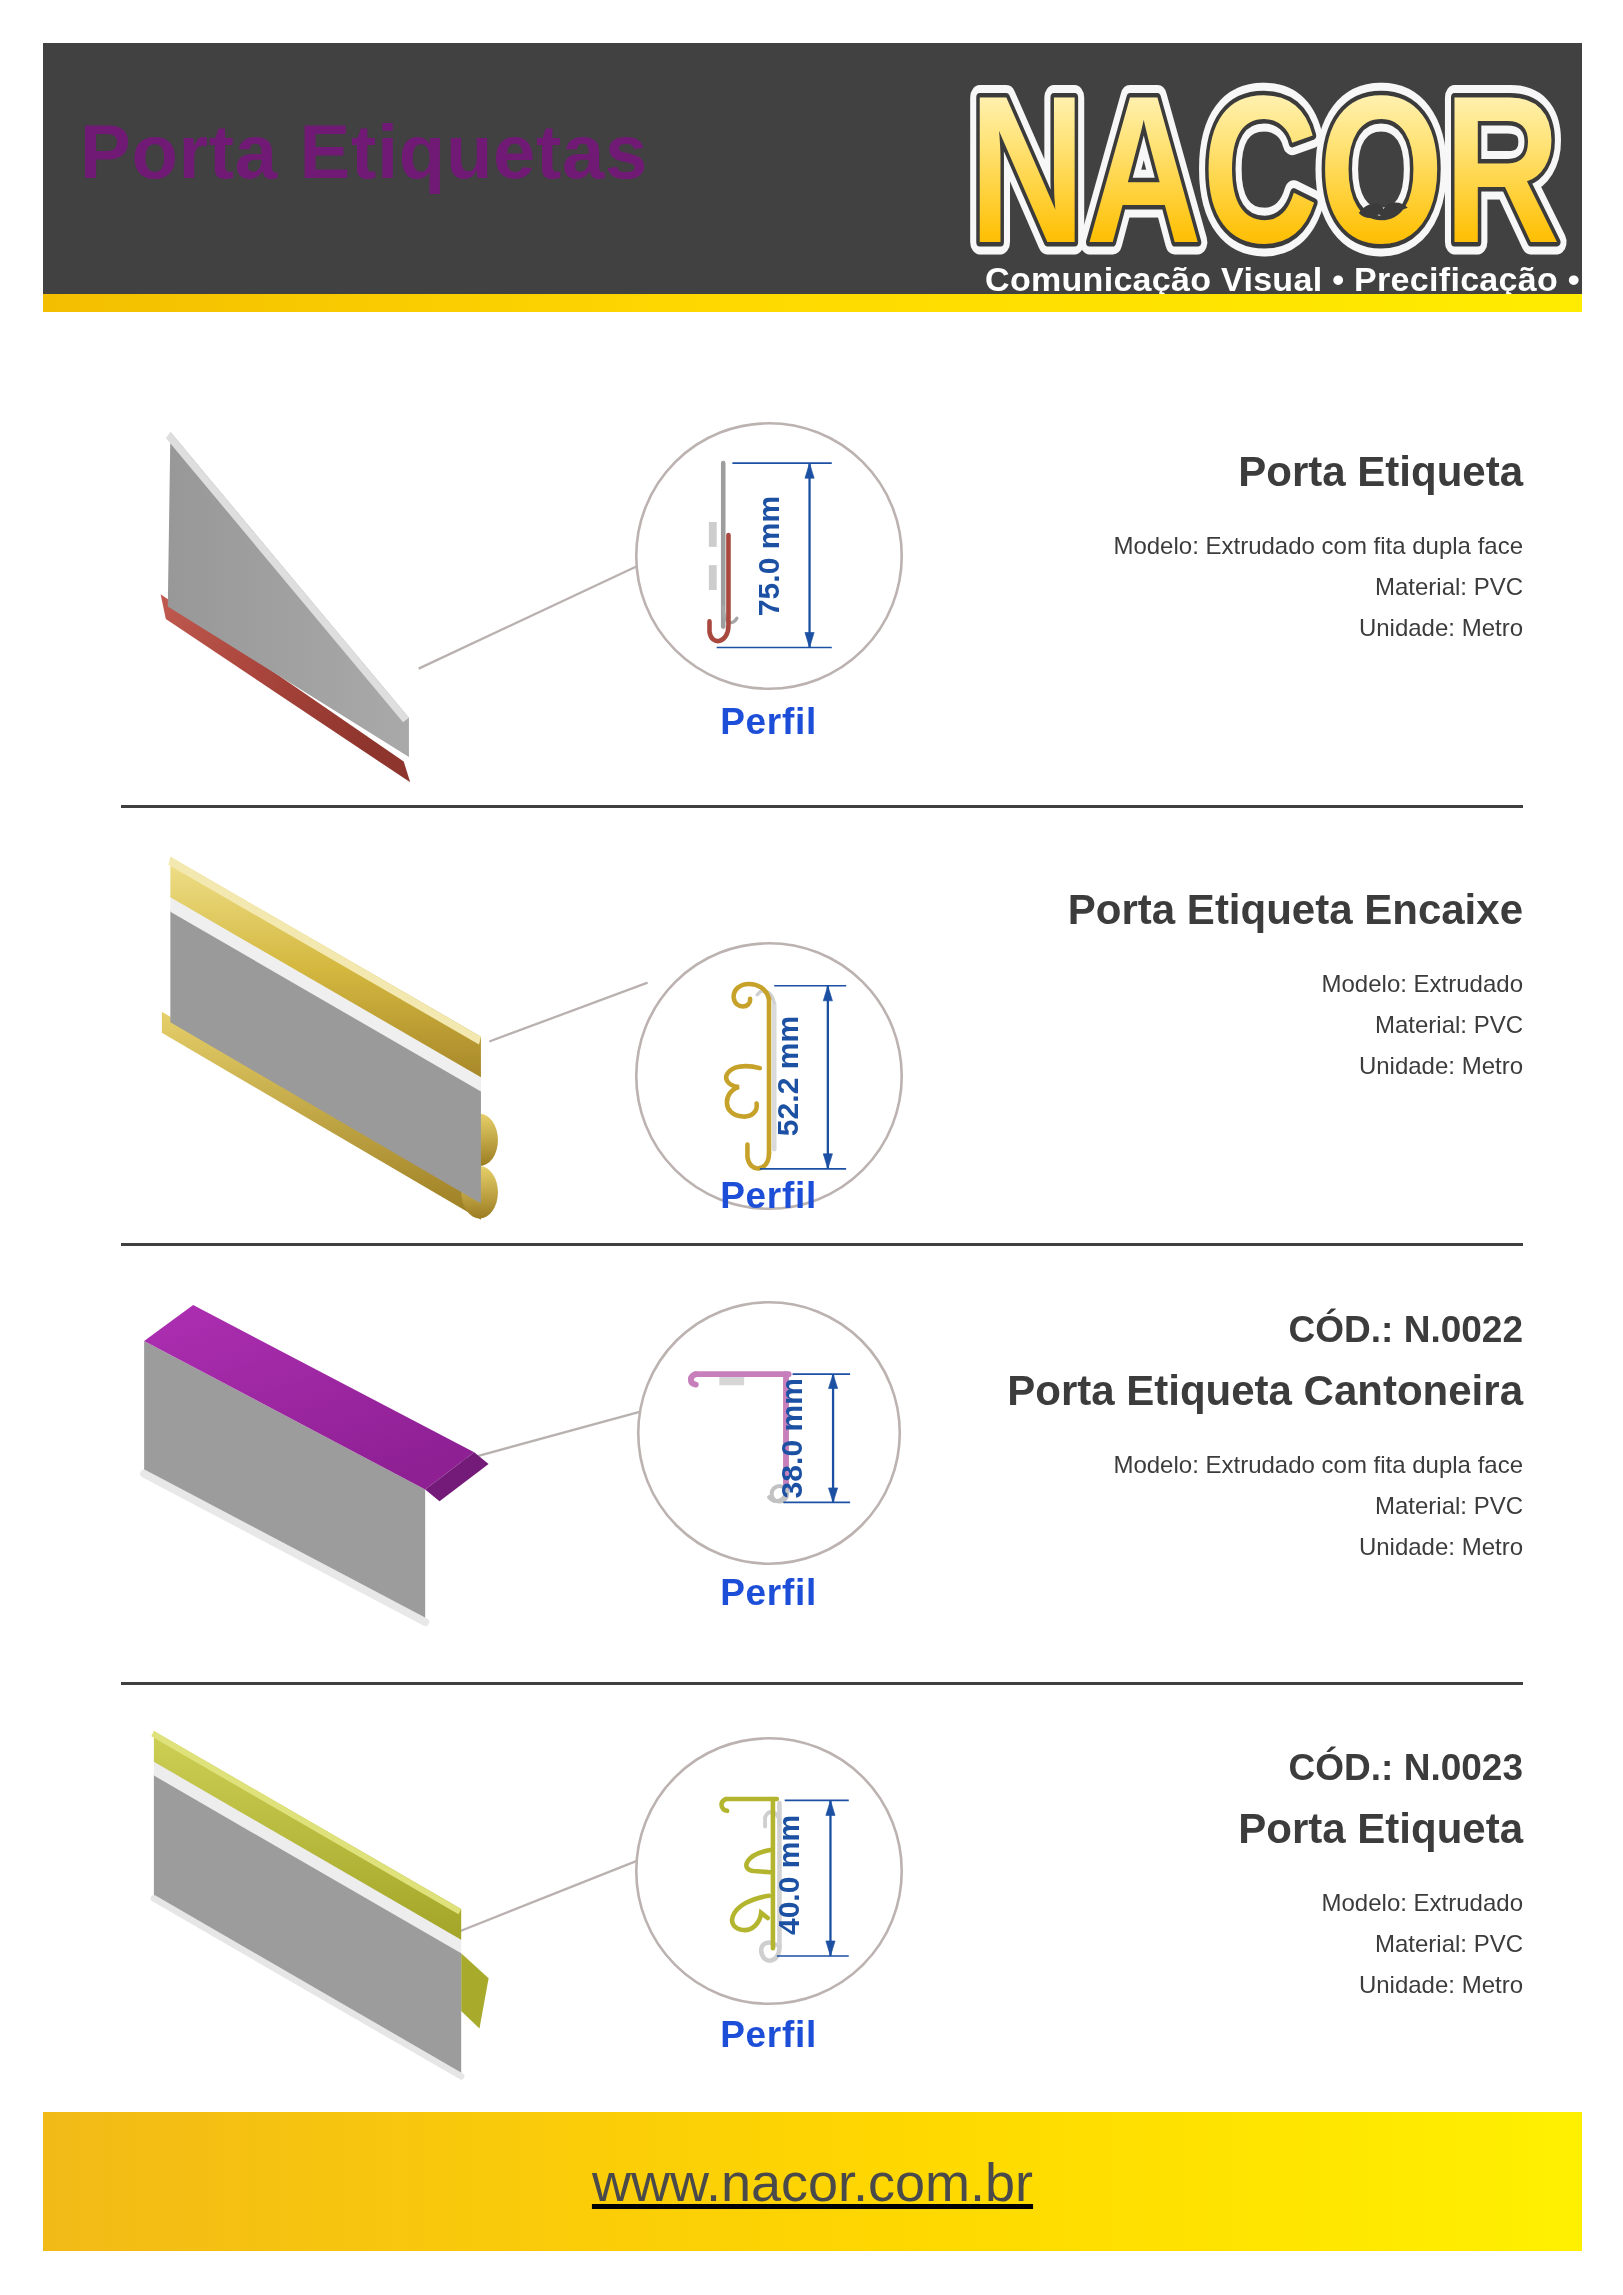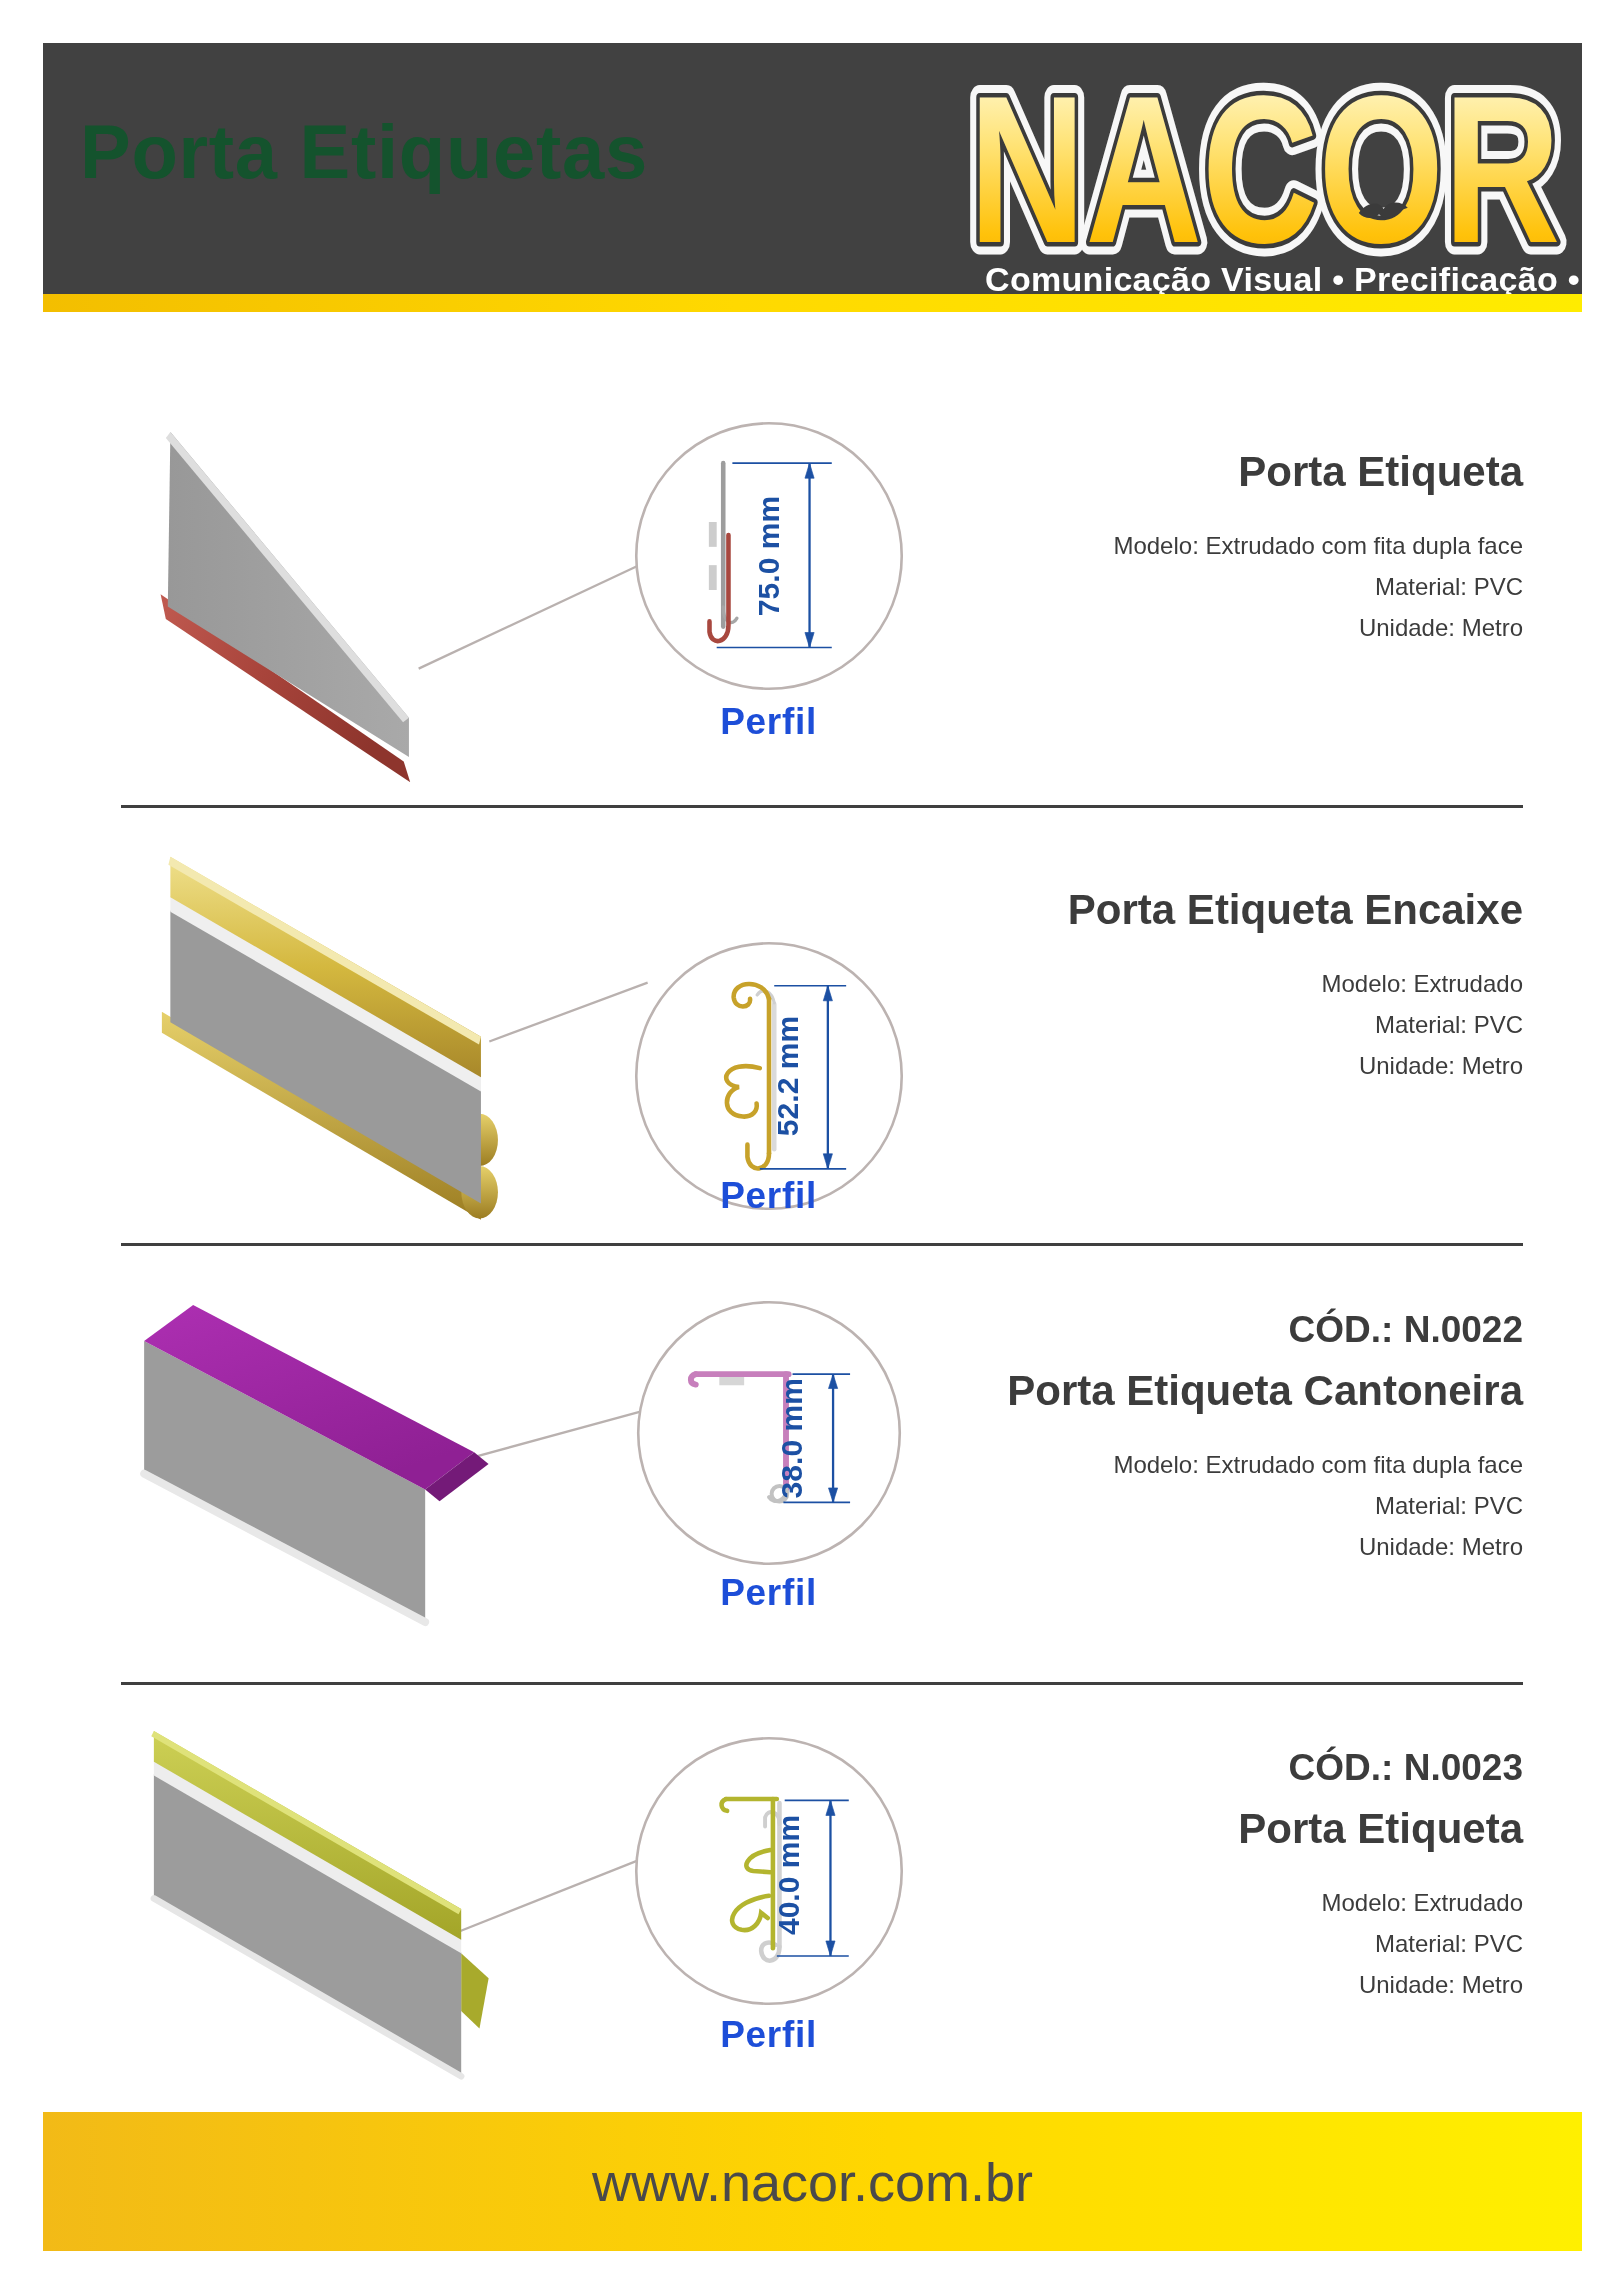--- a/index.html
+++ b/index.html
@@ -4,21 +4,21 @@
 <style>
   html,body{margin:0;padding:0;background:#ffffff;}
   .page{
     position:relative;width:1623px;height:2295px;background:#ffffff;
     font-family:"Liberation Sans",sans-serif;overflow:hidden;
   }
   
   .header-band{position:absolute;left:43px;top:43px;width:1539px;height:251px;background:#414141;}
   .page-title{
     position:absolute;left:80px;top:108px;width:785px;
-    color:#14532d;font-size:76px;font-weight:bold;letter-spacing:0.7px;
+    color:#701a75;font-size:76px;font-weight:bold;letter-spacing:0.7px;
   }
   .logo-svg{position:absolute;left:952px;top:77px;width:628px;height:196px;}
   .tagline{
     position:absolute;left:962px;top:260px;width:618px;text-align:right;
     color:#ffffff;font-size:34px;font-weight:bold;letter-spacing:0.3px;
   }
   .yellow-stripe{
     position:absolute;left:43px;top:294px;width:1539px;height:18.3px;
     background:linear-gradient(90deg,#F3BE00 0%,#FFD900 45%,#FFEC00 100%);
   }
@@ -33,21 +33,21 @@
   .perfil-label{
     position:absolute;width:275px;text-align:center;
     color:#1d4ed8;font-size:37px;font-weight:bold;letter-spacing:0.7px;
   }
   .abs-svg{position:absolute;}
   .leader-overlay{position:absolute;left:0;top:0;width:1623px;height:2295px;pointer-events:none;}
   
   .footer-bar{
     position:absolute;left:43px;top:2112px;width:1539px;height:139px;
     background:linear-gradient(90deg,#F2BA17 0%,#FFD700 55%,#FFF000 100%);
-    display:flex;align-items:center;justify-content:center;
+    display:flex;align-items:center;justify-content:center;text-decoration:underline;
   }
   .footer-url{color:#4a4a4a;font-size:54px;letter-spacing:0px;}
 </style>
 </head>
 <body>
 
 <div class="page">
 
   <div class="header-band"></div>
   <div class="page-title">Porta Etiquetas</div>

